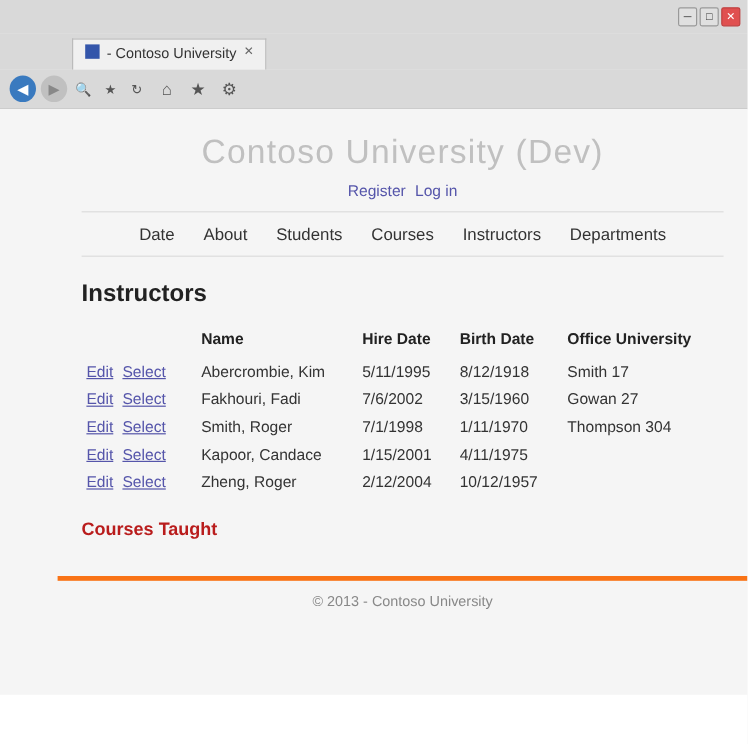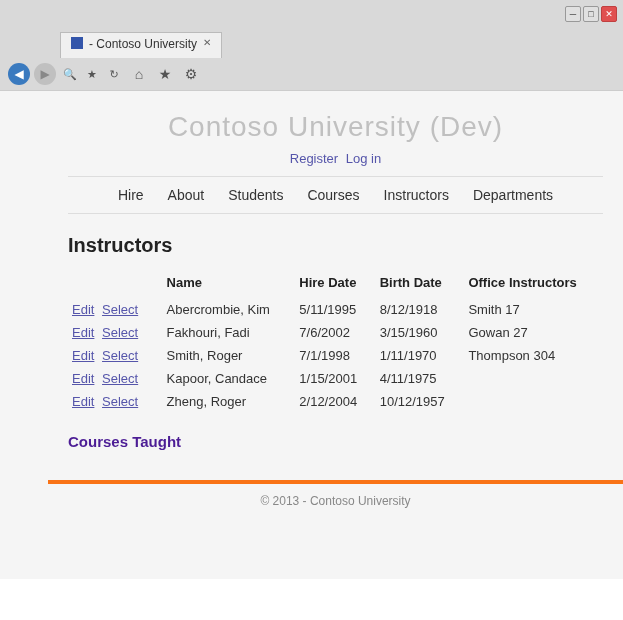--- a/index.html
+++ b/index.html
@@ -41,21 +41,21 @@
     .nav-bar a { color: #333; text-decoration: none; font-size: 14px; font-weight: 500; }
 
     .section-title { font-size: 20px; font-weight: bold; color: #222; margin-bottom: 14px; }
 
     .instructors-table { width: 100%; border-collapse: collapse; margin-bottom: 20px; }
     .instructors-table th { text-align: left; font-weight: bold; padding: 4px 8px 8px 4px; color: #222; font-size: 13px; }
     .instructors-table td { padding: 4px 8px 4px 4px; font-size: 13px; color: #333; vertical-align: top; }
     .instructors-table .actions-col { white-space: nowrap; }
     .action-link { color: #5555aa; text-decoration: underline; cursor: pointer; font-size: 13px; margin-right: 4px; }
 
-    .sub-section-title { font-size: 15px; font-weight: bold; color: #4c1d95; margin-bottom: 10px; }
+    .sub-section-title { font-size: 15px; font-weight: bold; color: #b91c1c; margin-bottom: 10px; }
     .no-data-msg { font-size: 13px; color: #444; }
 
     .footer { background: #f5f5f5; border-top: 4px solid #f97316; text-align: center; padding: 10px; font-size: 12px; color: #888; }
   </style>
 </head>
 <body>
 
 <div class="browser-chrome">
 
   <div class="title-bar">
@@ -95,38 +95,38 @@
   <div class="page-content">
 
     <h1 class="site-title">Contoso University (Dev)</h1>
 
     <div class="site-links">
       <a>Register</a>
       <a>Log in</a>
     </div>
 
     <nav class="nav-bar">
-      <a>Hire</a>
+      <a>Date</a>
       <a>About</a>
       <a>Students</a>
       <a>Courses</a>
       <a>Instructors</a>
       <a>Departments</a>
     </nav>
 
     <h2 class="section-title">Instructors</h2>
 
     <table class="instructors-table">
       <thead>
         <tr>
           <th></th>
           <th>Name</th>
           <th>Hire Date</th>
           <th>Birth Date</th>
-          <th>Office Instructors</th>
+          <th>Office University</th>
         </tr>
       </thead>
       <tbody id="instructors-tbody">
       <tr>
       <td class="actions-col">
         <a class="action-link">Edit</a>
         <a class="action-link">Select</a>
       </td>
       <td>Abercrombie, Kim</td>
       <td>5/11/1995</td>

